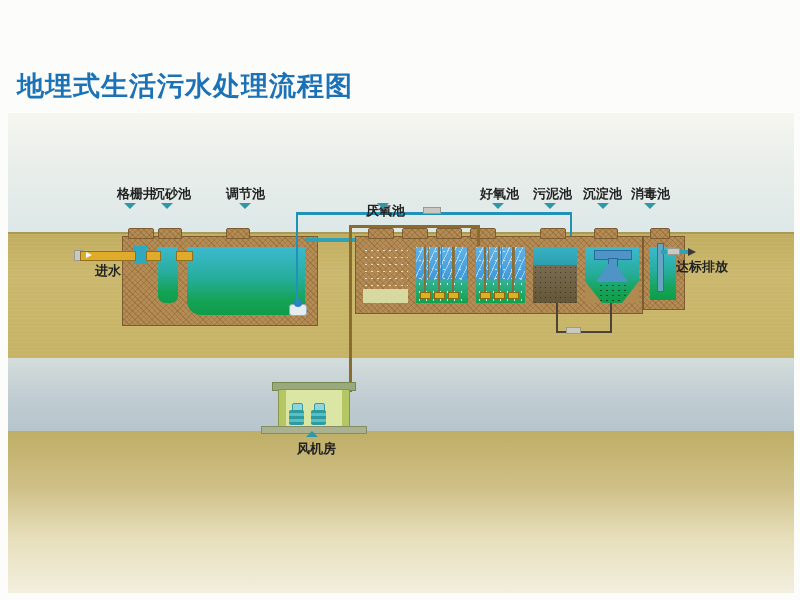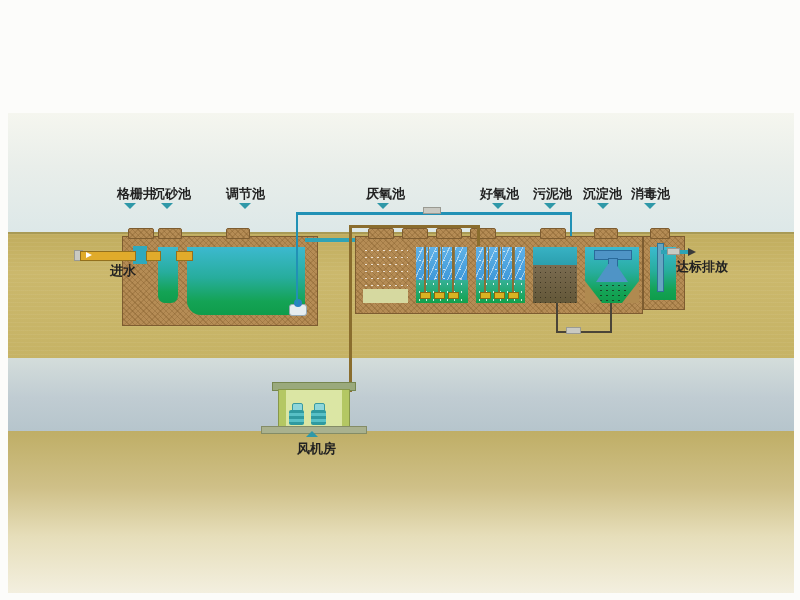--- a/index.html
+++ b/index.html
@@ -60,36 +60,37 @@
 </head>
 <body>
 
 <div id="page">
 
   <div class="abs band-sky"></div>
   <div class="abs band-ground1"></div>
   <div class="abs band-subsoil"></div>
   <div class="abs band-ground2"></div>
 
+  <div class="abs title">地埋式生活污水处理流程图</div>
 
   <div class="abs wall" style="left:122px;top:236px;width:194px;height:88px;"></div>
   <div class="abs wall bump" style="left:128px;top:228px;width:24px;height:9px;"></div>
   <div class="abs wall bump" style="left:158px;top:228px;width:22px;height:9px;"></div>
   <div class="abs wall bump" style="left:226px;top:228px;width:22px;height:9px;"></div>
 
   <div class="abs" style="left:133px;top:246px;width:14px;height:18px;background:#2fa9bd;"></div>
   <div class="abs water" style="left:158px;top:247px;width:20px;height:56px;border-radius:0 0 7px 7px;"></div>
   <div class="abs water" style="left:187px;top:247px;width:118px;height:68px;border-radius:0 0 10px 14px;"></div>
 
   <div class="abs tag" style="left:74px;top:250px;width:7px;height:9px;"></div>
   <div class="abs pipe-yellow" style="left:80px;top:251px;width:54px;height:8px;"></div>
   <div class="abs" style="left:86px;top:252px;width:0;height:0;border-left:6px solid #fff;border-top:3px solid transparent;border-bottom:3px solid transparent;"></div>
   <div class="abs pipe-yellow" style="left:146px;top:251px;width:13px;height:8px;"></div>
   <div class="abs pipe-yellow" style="left:176px;top:251px;width:15px;height:8px;"></div>
-  <div class="abs lbl" style="left:110px;top:262px;">进水</div>
+  <div class="abs lbl" style="left:95px;top:262px;">进水</div>
 
   <div class="abs" style="left:289px;top:304px;width:16px;height:10px;background:#e6edf0;border:1px solid #98aab4;border-radius:3px;"></div>
   <div class="abs" style="left:294px;top:299px;width:8px;height:8px;background:#2b82c4;border-radius:50%;"></div>
   <div class="abs pipe-blue" style="left:296px;top:212px;width:2px;height:92px;"></div>
   <div class="abs pipe-blue" style="left:296px;top:212px;width:276px;height:3px;"></div>
   <div class="abs pipe-blue" style="left:570px;top:212px;width:2px;height:36px;"></div>
   <div class="abs tag" style="left:423px;top:207px;width:16px;height:5px;"></div>
   <div class="abs pipe-teal" style="left:305px;top:238px;width:57px;height:4px;"></div>
 
   <div class="abs wall" style="left:355px;top:236px;width:286px;height:76px;"></div>
@@ -161,21 +162,21 @@
   <div class="abs" style="left:289px;top:410px;width:15px;height:15px;border-radius:2px;background:repeating-linear-gradient(180deg,#2f9aa0 0 3px,#57c0c6 3px 6px);"></div>
   <div class="abs" style="left:314px;top:403px;width:9px;height:7px;background:#8fd6da;border:1px solid #3a9aa0;border-radius:2px;"></div>
   <div class="abs" style="left:311px;top:410px;width:15px;height:15px;border-radius:2px;background:repeating-linear-gradient(180deg,#2f9aa0 0 3px,#57c0c6 3px 6px);"></div>
   <div class="abs" style="left:261px;top:426px;width:104px;height:6px;background:#a9b18e;border:1px solid #848c66;"></div>
   <div class="abs tri-up" style="left:306px;top:431px;"></div>
   <div class="abs lbl" style="left:297px;top:440px;">风机房</div>
 
   <div class="abs lbl" style="left:117px;top:185px;">格栅井</div>
   <div class="abs lbl" style="left:152px;top:185px;">沉砂池</div>
   <div class="abs lbl" style="left:226px;top:185px;">调节池</div>
-  <div class="abs lbl" style="left:366px;top:185px;">厌氧池</div>
+  <div class="abs lbl" style="left:366px;top:202px;">厌氧池</div>
   <div class="abs lbl" style="left:480px;top:185px;">好氧池</div>
   <div class="abs lbl" style="left:533px;top:185px;text-align:center;">污泥池</div>
   <div class="abs lbl" style="left:583px;top:185px;text-align:center;">沉淀池</div>
   <div class="abs lbl" style="left:631px;top:185px;">消毒池</div>
 
   <div class="abs tri-down" style="left:124px;top:203px;"></div>
   <div class="abs tri-down" style="left:161px;top:203px;"></div>
   <div class="abs tri-down" style="left:239px;top:203px;"></div>
   <div class="abs tri-down" style="left:377px;top:203px;"></div>
   <div class="abs tri-down" style="left:492px;top:203px;"></div>

